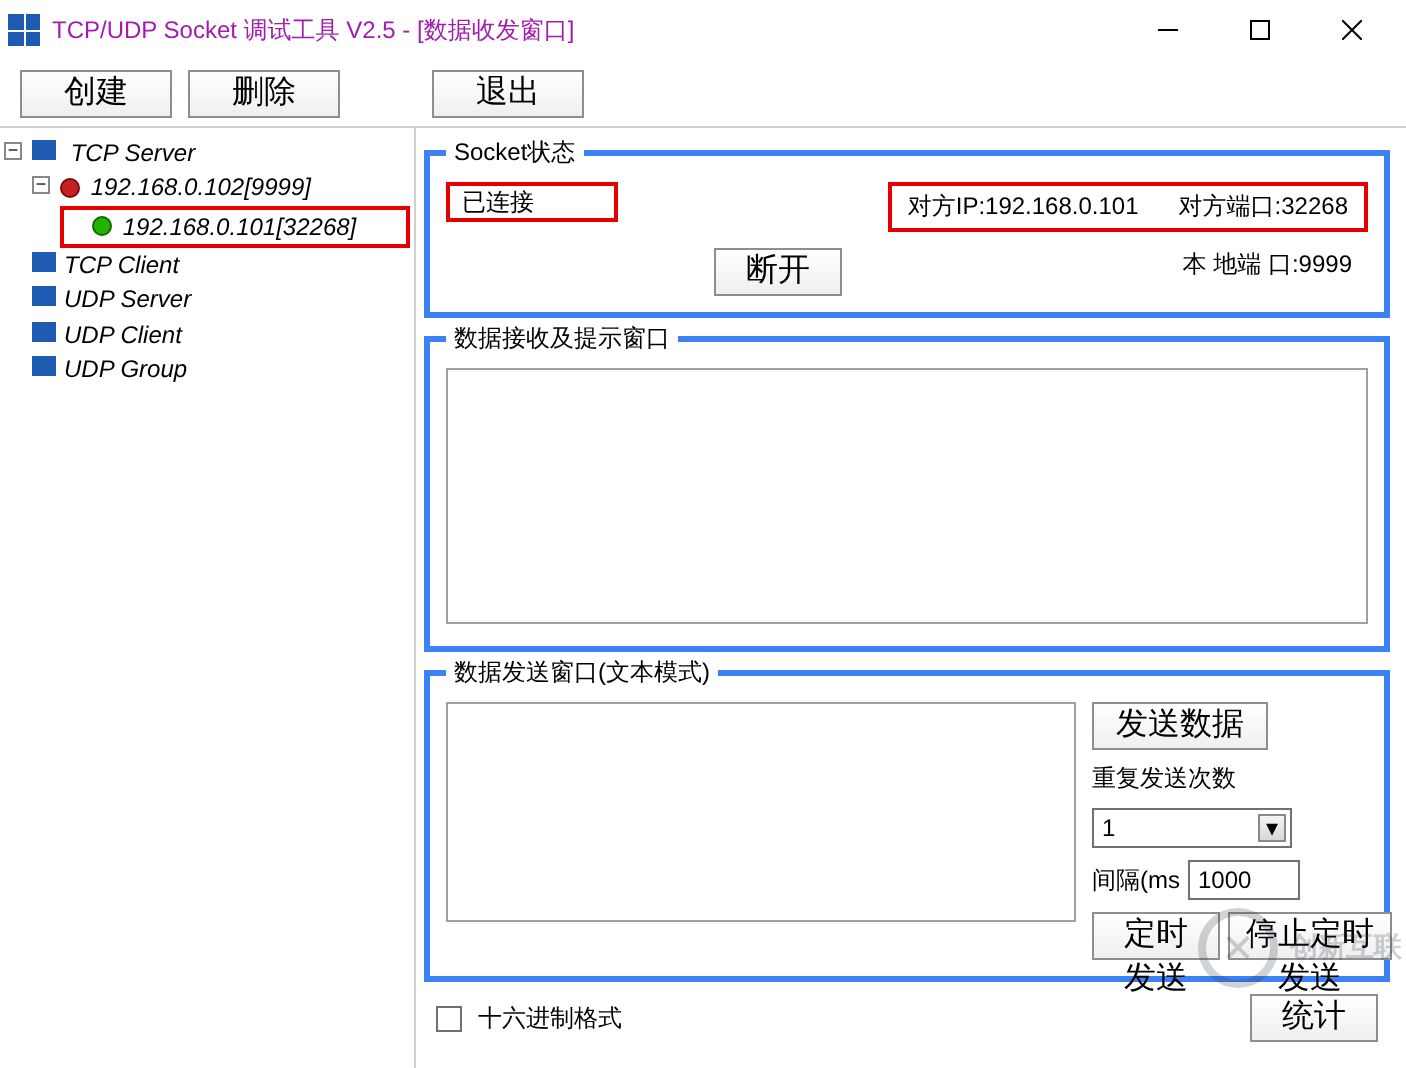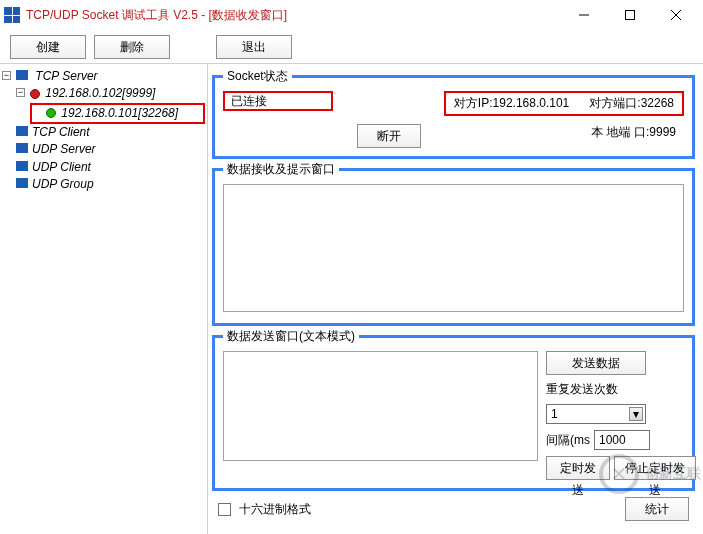--- a/index.html
+++ b/index.html
@@ -1,48 +1,48 @@
 <!DOCTYPE html>
 <html><head>
 <meta charset="utf-8">
 <style>
 * { box-sizing: border-box; margin: 0; padding: 0; font-family: "Microsoft YaHei", SimSun, Arial, sans-serif; }
 body { width: 703px; height: 534px; background: #fff; position: relative; overflow: hidden; font-size: 12px; }
 
 .titlebar { height: 30px; background: #fff; display: flex; align-items: center; padding: 0 4px; border-bottom: 0; }
 .titlebar .icon-sq { width: 16px; height: 16px; display: grid; grid-template: 1fr 1fr / 1fr 1fr; gap: 1px; margin-right: 6px; }
 .titlebar .icon-sq span { background: #1e5cb3; }
-.titlebar .title { flex: 1; color: #b91c1c; font-size: 12px; }
+.titlebar .title { flex: 1; color: #a21caf; font-size: 12px; }
 .winbtns { display: flex; }
 .winbtn { width: 46px; height: 30px; display: flex; align-items: center; justify-content: center; color: #000; }
 .winbtn svg { stroke: #000; fill: none; stroke-width: 1; }
 
 .toolbar { height: 34px; display: flex; align-items: center; gap: 8px; padding: 0 10px; border-bottom: 1px solid #d0d0d0; }
-.btn { height: 24px; padding: 0 18px; min-width: 76px; background: linear-gradient(#fff,#efefef); border: 1px solid #8e8e8e; font-size: 12px; line-height: 22px; cursor: pointer; }
+.btn { height: 24px; padding: 0 18px; min-width: 76px; background: linear-gradient(#fff,#efefef); border: 1px solid #8e8e8e; font-size: 16px; line-height: 22px; cursor: pointer; }
 .btn-sm { min-width: 64px; padding: 0 8px; }
 .tb-spacer { width: 30px; }
 
 .main { display: flex; height: calc(534px - 30px - 34px); }
 .sidebar { width: 208px; border-right: 1px solid #d0d0d0; padding: 4px 2px; overflow: auto; }
 .tree ul { list-style: none; padding-left: 0; }
 .tree li { position: relative; padding-left: 14px; line-height: 17px; white-space: nowrap; }
 .tree .exp { position: absolute; left: 0; top: 3px; width: 9px; height: 9px; border: 1px solid #888; font-size: 9px; line-height: 7px; text-align: center; background: #fff; cursor: pointer; }
 .tree .dot { display: inline-block; width: 10px; height: 10px; border-radius: 50%; margin-right: 2px; vertical-align: middle; }
 .tree .dot.green { background: #24b400; border: 1px solid #0b6b00; }
 .tree .dot.red { background: #c62020; border: 1px solid #7b0c0c; }
 .tree .ico-srv { display: inline-block; width: 12px; height: 10px; background: #1e5cb3; margin-right: 4px; }
 .tree .ico-cli { display: inline-block; width: 12px; height: 10px; background: #1e5cb3; margin-right: 4px; }
 .tree .lbl { vertical-align: middle; font-style: italic; }
 .redbox { border: 2px solid #e40000; }
 
 .content { flex: 1; padding: 4px 8px 4px 4px; display: flex; flex-direction: column; gap: 2px; }
 fieldset { border: 3px solid #3b82f6; padding: 6px 8px 8px 8px; margin: 0; }
 legend { font-size: 12px; padding: 0 4px; }
 .sock-top { display: flex; align-items: flex-start; gap: 18px; }
-.statusbox { width: 110px; height: 20px; border: 2px solid #e40000; display: flex; align-items: center; padding-left: 6px; }
+.statusbox { width: 86px; height: 20px; border: 2px solid #e40000; display: flex; align-items: center; padding-left: 6px; }
 .ipbox { border: 2px solid #e40000; display: flex; gap: 20px; padding: 2px 8px; }
 .sock-bot { margin-top: 8px; display: flex; }
 .sock-bot .localport { flex: 1; text-align: right; padding-right: 8px; }
 .recv textarea { width: 100%; height: 128px; resize: none; border: 1px solid #a0a0a0; font-size: 12px; }
 .send-body { display: flex; gap: 8px; }
 .send-body textarea { flex: 1; height: 110px; resize: none; border: 1px solid #a0a0a0; font-size: 12px; }
 .send-side { width: 138px; display: flex; flex-direction: column; gap: 6px; align-items: flex-start; }
 .field-row { display: flex; align-items: center; gap: 4px; }
 .select { width: 100px; height: 20px; border: 1px solid #707070; background: #fff; display: flex; align-items: center; justify-content: space-between; padding: 0 2px 0 4px; }
 .select .arrow { width: 14px; height: 14px; background: linear-gradient(#f4f4f4,#d8d8d8); border: 1px solid #888; display: flex; align-items: center; justify-content: center; }
@@ -146,21 +146,21 @@
     <fieldset class="recv">
       <legend>数据接收及提示窗口</legend>
       <textarea style=""></textarea>
     </fieldset>
 
     <fieldset class="send">
       <legend>数据发送窗口(文本模式)</legend>
       <div class="send-body">
         <textarea style=""></textarea>
         <div class="send-side">
-          <button class="btn btn-sm" style="width:100px">发送数据</button>
+          <button class="btn btn-sm" style="width:88px">发送数据</button>
           <div>重复发送次数</div>
           <div class="select">
             <span>1</span>
             <span class="arrow">▾</span>
           </div>
           <div class="field-row">
             <span>间隔(ms</span>
             <input class="input-sm" value="1000" style="">
           </div>
           <div class="field-row">

